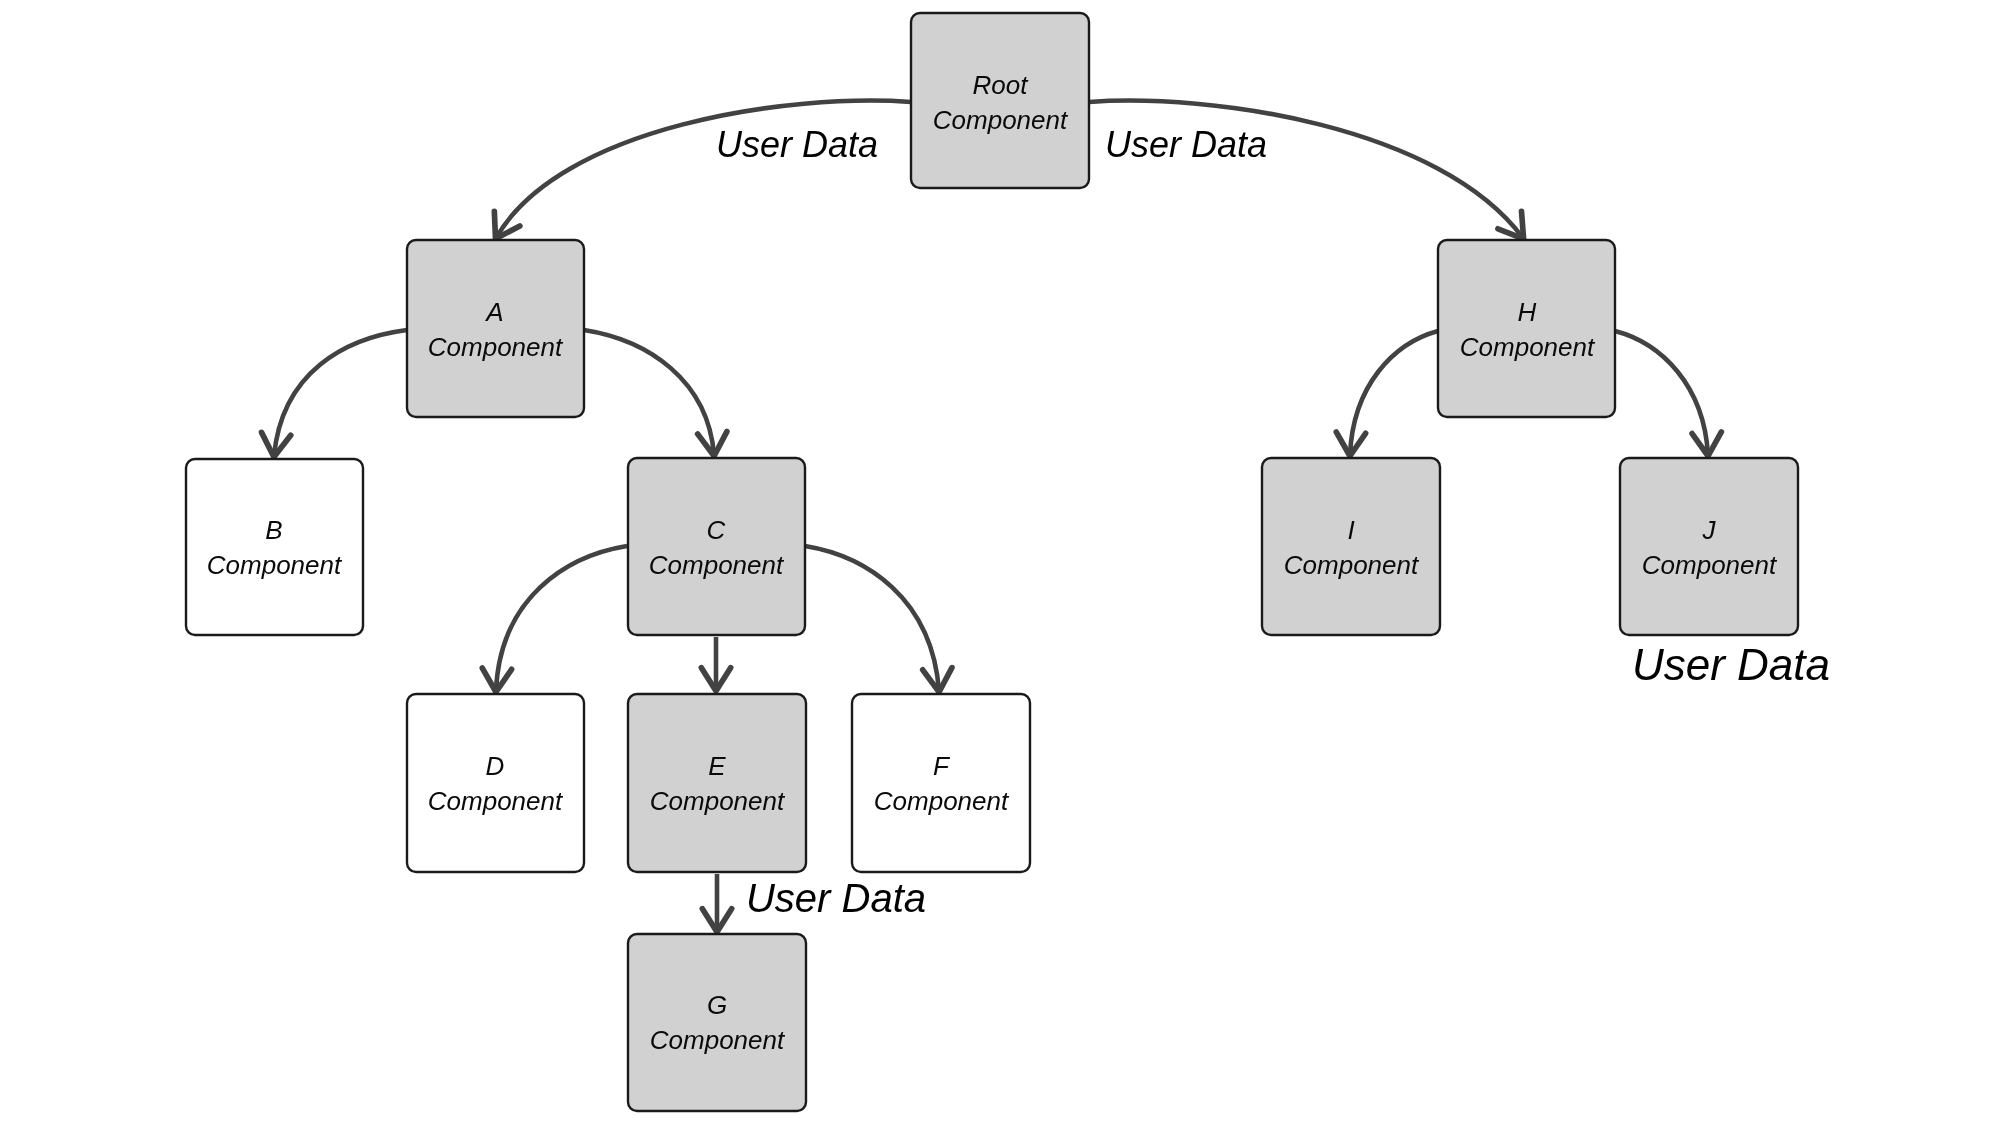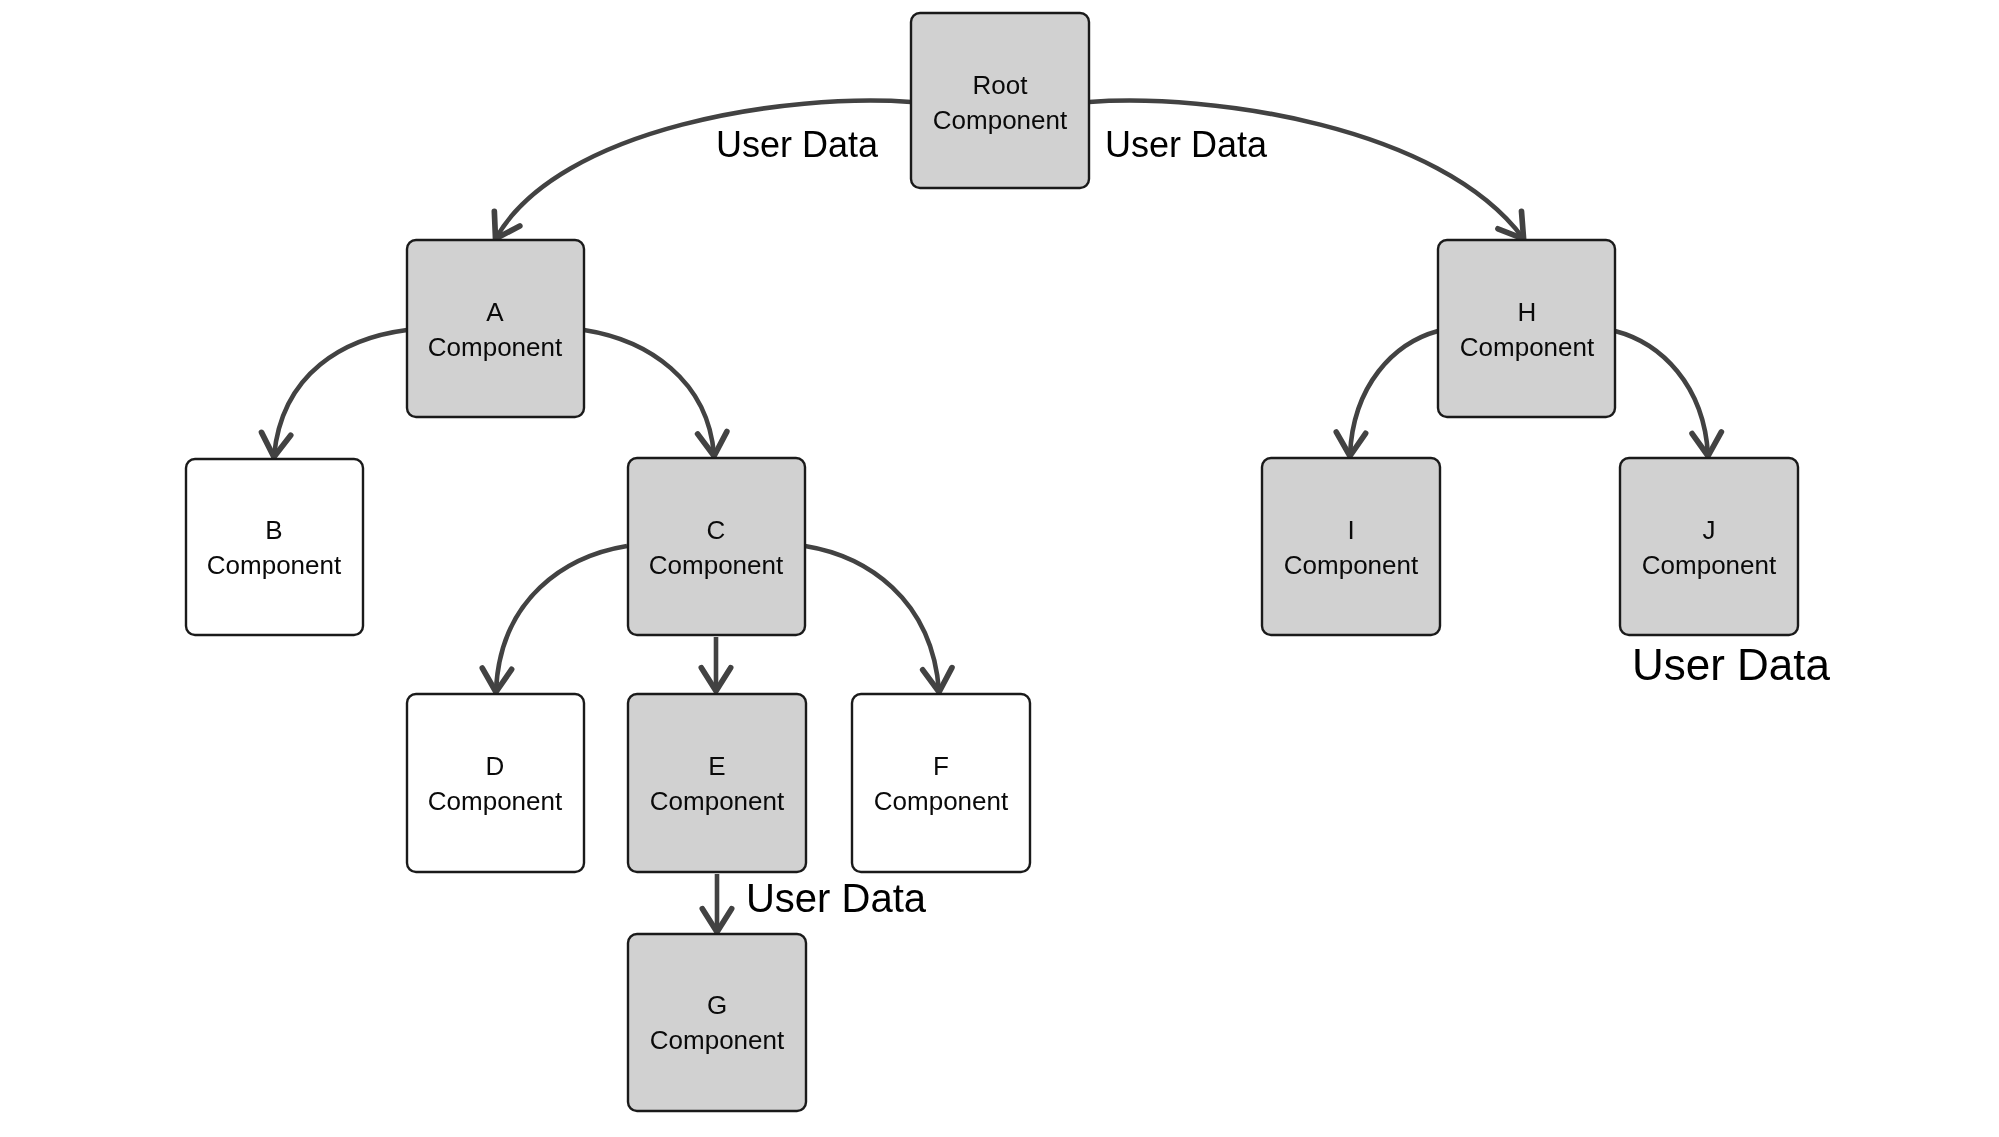--- a/index.html
+++ b/index.html
@@ -7,20 +7,21 @@
     padding: 0;
     background: #ffffff;
   }
   .stage {
     width: 1999px;
     height: 1137px;
     background: #ffffff;
     position: relative;
     overflow: hidden;
     font-family: "Liberation Sans", "DejaVu Sans", sans-serif;
+    font-style: italic;
   }
   svg { display: block; }
   .node-rect {
     stroke: #1a1a1a;
     stroke-width: 2.4;
   }
   .edge {
     fill: none;
     stroke: #424242;
     stroke-width: 4.6;

